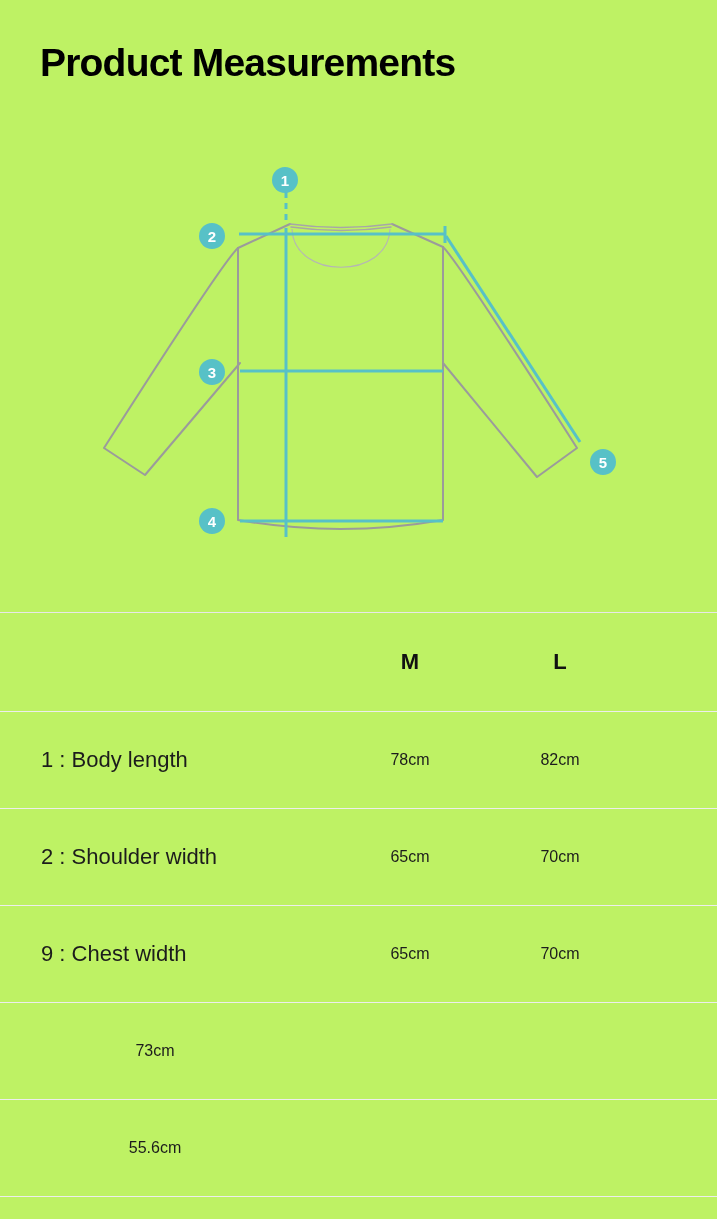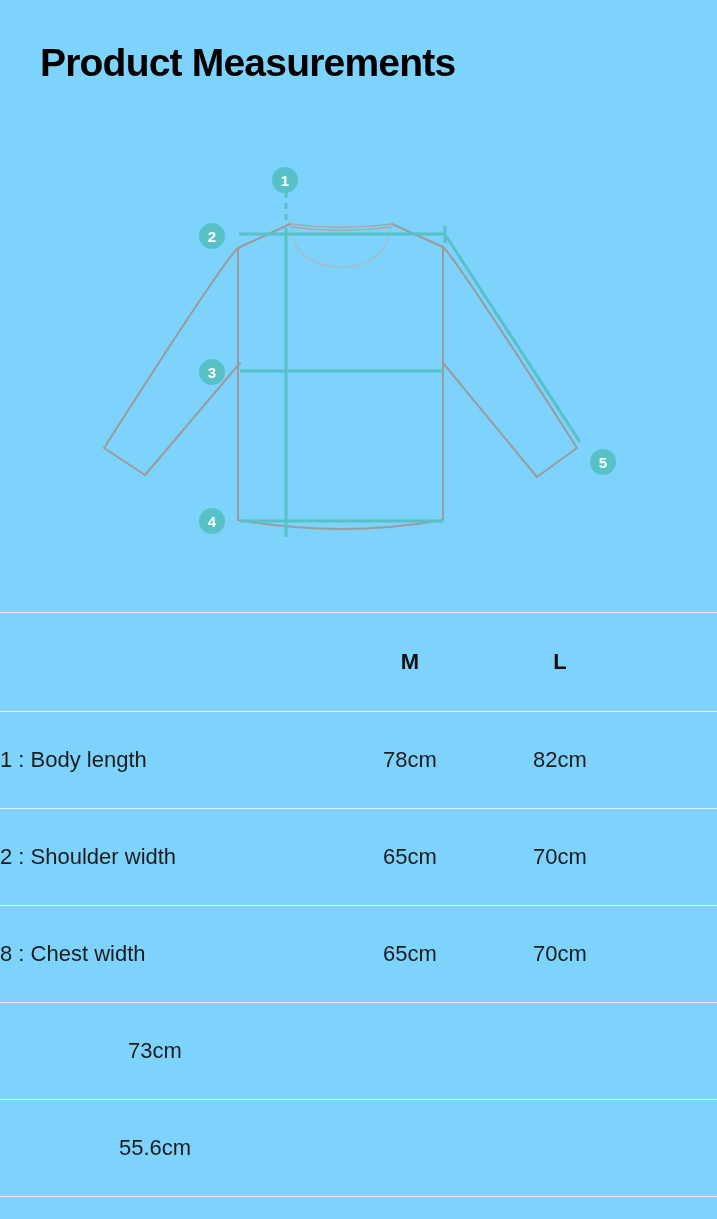--- a/index.html
+++ b/index.html
@@ -2,21 +2,21 @@
 <html><head>
 <meta charset="utf-8">
 <style>
   html, body { margin: 0; padding: 0; background: #ffffff; }
   body {
     width: 717px; height: 1219px;
     font-family: "Liberation Sans", sans-serif;
     color: #1a1a1a;
     overflow: hidden;
   }
-  .page { position: relative; width: 717px; height: 1219px; background: #7dd3fc; }
+  .page { position: relative; width: 717px; height: 1219px; background: #bef264; }
 
   .page-title {
     position: absolute; left: 40px; top: 42px; margin: 0;
     font-size: 39px; font-weight: 700; letter-spacing: -0.8px; color: #000;
     line-height: 1.1;
   }
 
   .diagram { position: absolute; left: 0; top: 150px; width: 717px; height: 470px; }
   .diagram svg { position: absolute; left: 0; top: 0; }
 
@@ -26,22 +26,22 @@
     display: flex; align-items: center; justify-content: center;
     font-size: 15px; font-weight: 700; line-height: 1;
   }
 
   .mtable { position: absolute; left: 0; top: 612px; width: 717px; border-top: 1px solid #e8e8e8; }
   .row {
     display: grid; grid-template-columns: 310px 200px 100px 1fr;
     align-items: center; height: 96px; border-bottom: 1px solid #ededed;
   }
   .row.header { height: 98px; }
-  .cell.label { font-size: 22px; color: #1c1c1c; }
-  .cell.value { text-align: center; font-size: 22px; color: #1c1c1c; }
+  .cell.label { padding-left: 41px; font-size: 22px; color: #1c1c1c; }
+  .cell.value { text-align: center; font-size: 16px; color: #1c1c1c; }
   .row.header .cell.value { font-weight: 700; font-size: 22px; color: #111; }
 </style>
 </head>
 <body>
 
 <div class="page">
 
   <h1 class="page-title">Product Measurements</h1>
 
   <div class="diagram">
@@ -100,21 +100,21 @@
     </div>
 
     <div class="row">
       <div class="cell label">2 : Shoulder width</div>
       <div class="cell value">65cm</div>
       <div class="cell value">70cm</div>
       <div></div>
     </div>
 
     <div class="row">
-      <div class="cell label">8 : Chest width</div>
+      <div class="cell label">9 : Chest width</div>
       <div class="cell value">65cm</div>
       <div class="cell value">70cm</div>
       <div></div>
     </div>
 
     <div class="row">
       <div class="cell value">73cm</div>
       <div></div>
     </div>
 

